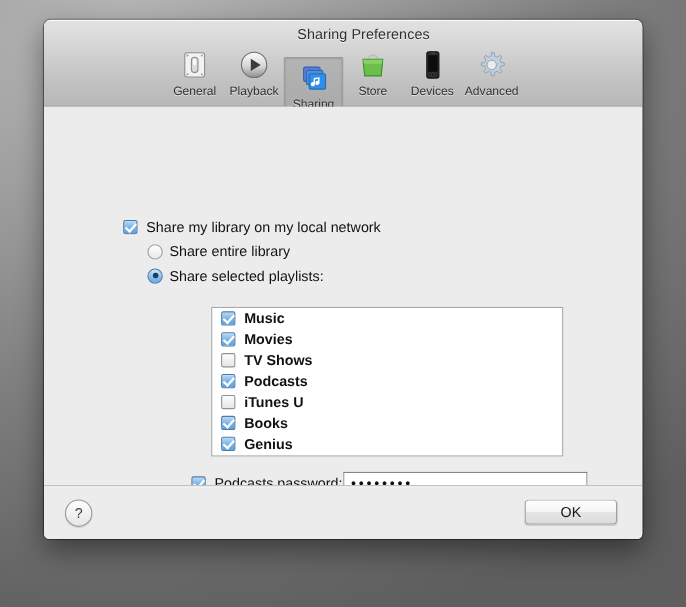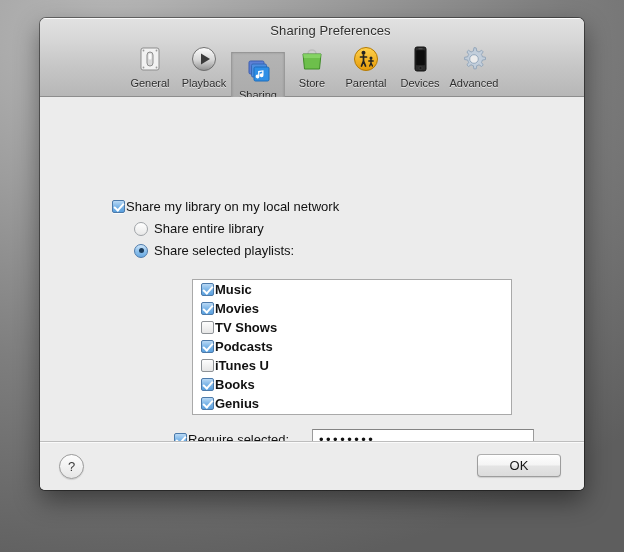--- a/index.html
+++ b/index.html
@@ -136,21 +136,21 @@
     content: "";
     position: absolute;
     left: 3px;
     top: 0px;
     width: 4px;
     height: 8px;
     border: solid #ffffff;
     border-width: 0 2px 2px 0;
     transform: rotate(42deg);
   }
-  .cb-label { margin-left: 1px; }
+  .cb-label { margin-left: 8px; }
 
   
   .rb {
     width: 14px;
     height: 14px;
     border-radius: 50%;
     box-sizing: border-box;
     flex: 0 0 auto;
     position: relative;
     border: 1px solid #a0a4a8;
@@ -335,38 +335,20 @@
           <span class="tb-ico">
             <svg width="28" height="28" viewBox="0 0 28 28">
               <path d="M10 9 a4 4 0 0 1 8 0" fill="none" stroke="#bdbdbd" stroke-width="1.6"></path>
               <path d="M5 9 H23 L21.5 24 H6.5 Z" fill="#6dbf4b" stroke="#3f8c27"></path>
               <path d="M5 9 H23 L22.2 13 H5.8 Z" fill="#8ed96c" opacity="0.75"></path>
             </svg>
           </span>
           <span class="tb-lbl">Store</span>
         </div>
 
-        <div class="tb-item">
-          <span class="tb-ico">
-            <svg width="28" height="28" viewBox="0 0 28 28">
-              <defs>
-                <linearGradient id="ybg" x1="0" y1="0" x2="0" y2="1">
-                  <stop offset="0%" stop-color="#ffd24d"></stop>
-                  <stop offset="100%" stop-color="#e59a08"></stop>
-                </linearGradient>
-              </defs>
-              <circle cx="14" cy="14" r="11.5" fill="url(#ybg)" stroke="#b37a05"></circle>
-              <circle cx="11.5" cy="7.8" r="2" fill="#222"></circle>
-              <path d="M11.5 10 L11.5 16 M11.5 16 L9.5 21 M11.5 16 L13.5 21 M8.5 12 L14.5 12" stroke="#222" stroke-width="1.7" fill="none" stroke-linecap="round"></path>
-              <circle cx="19" cy="13" r="1.5" fill="#222"></circle>
-              <path d="M19 14.6 L19 18 M19 18 L17.7 21 M19 18 L20.4 21 M16.8 16 L21.2 16" stroke="#222" stroke-width="1.4" fill="none" stroke-linecap="round"></path>
-            </svg>
-          </span>
-          <span class="tb-lbl">Parental</span>
-        </div>
 
         <div class="tb-item">
           <span class="tb-ico">
             <svg width="28" height="28" viewBox="0 0 28 28">
               <rect x="9" y="2" width="11" height="24" rx="2" fill="#2b2b2b" stroke="#121212"></rect>
               <rect x="10.2" y="5.2" width="8.6" height="15" rx="0.6" fill="#0d0d0d"></rect>
               <rect x="12.3" y="3.3" width="4.4" height="0.9" rx="0.45" fill="#555"></rect>
               <circle cx="14.5" cy="23" r="1.6" fill="#1a1a1a" stroke="#454545" stroke-width="0.6"></circle>
             </svg>
           </span>
@@ -431,21 +413,21 @@
           <span class="cb-label">Books</span>
         </div>
         <div class="pl-row">
           <span class="cb on"></span>
           <span class="cb-label">Genius</span>
         </div>
       </div>
 
       <div class="row" style="left:134px; top:335px;">
         <span class="cb on"></span>
-        <span class="cb-label">Require selected:</span>
+        <span class="cb-label">Podcasts password:</span>
       </div>
 
       <div id="password-field" placeholder="">••••••••</div>
 
       <div class="row" id="status-line">Status: On, no users connected</div>
 
       <div id="section-divider"></div>
 
       <div class="row" style="left:75px; top:375px;">
         <span class="cb on"></span>

